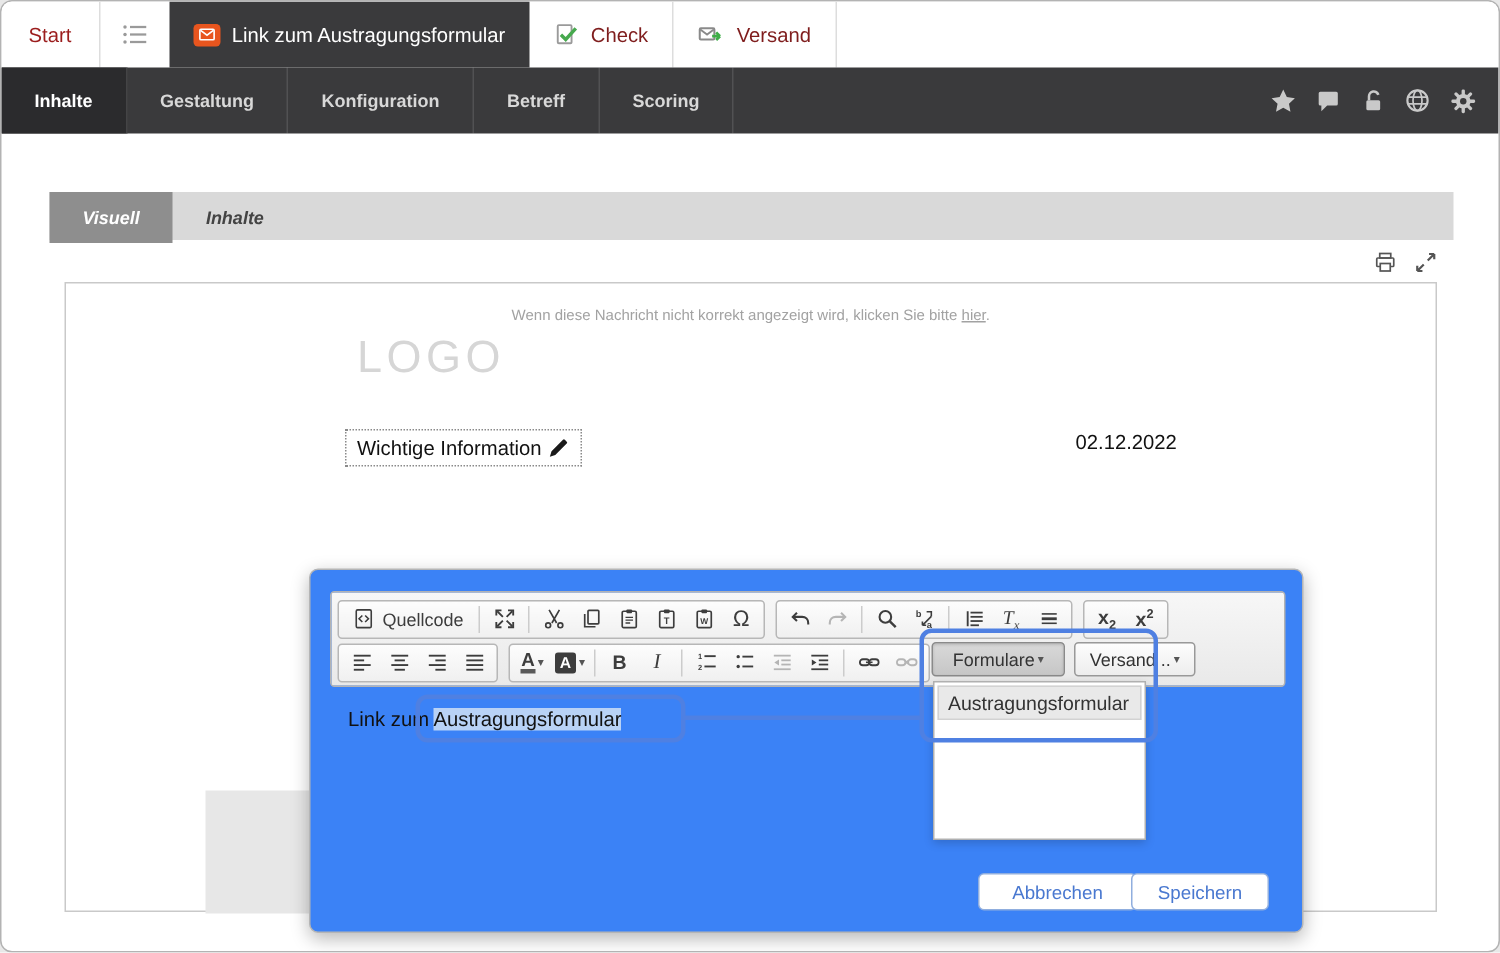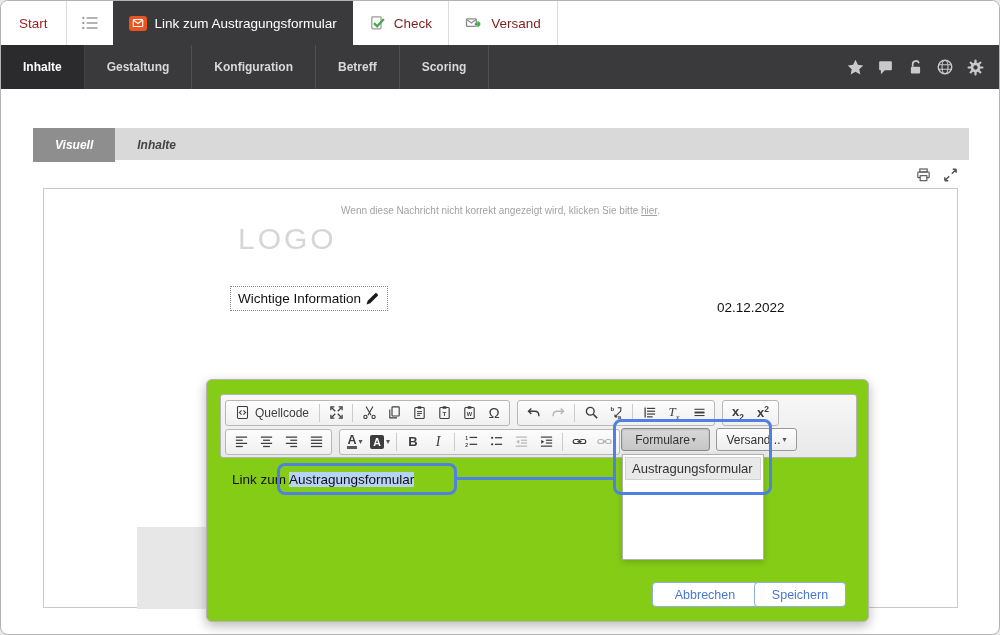--- a/index.html
+++ b/index.html
@@ -32,26 +32,26 @@
   .preview-tools { position:absolute; right:40px; top:166px; display:flex; gap:10px; }
   .ptool { width:17px; height:16px; color:#555; cursor:pointer; }
 
   
   .email-page { position:absolute; left:42px; top:187px; width:915px; height:420px; background:#fff; border:1px solid #c9c9c9; }
   .notice { position:absolute; left:0; top:16px; width:100%; text-align:center; font-size:10px; color:#a2a2a2; }
   .notice a { color:#a2a2a2; text-decoration:underline; cursor:pointer; }
   .logo { position:absolute; left:194px; top:33px; font-size:30px; color:#d6d6d6; letter-spacing:3px; font-weight:400; }
   .headline-box { position:absolute; left:186px; top:97px; border:1px dotted #8a8a8a; padding:4px 7px 4px 7px; font-size:13.5px; color:#111; display:flex; align-items:center; gap:4px; cursor:pointer; }
   .pencil { width:15px; height:15px; color:#1a1a1a; }
-  .mail-date { position:absolute; left:673px; top:111px; font-size:13.5px; color:#111; }
+  .mail-date { position:absolute; left:673px; top:98px; font-size:13.5px; color:#111; }
   .greeting { position:absolute; left:187px; top:158px; font-size:13.5px; color:#111; }
   .gray-block { position:absolute; left:93px; top:338px; width:212px; height:82px; background:#e7e7e7; }
 
   
-  .modal { position:absolute; left:205px; top:378px; width:663px; height:243px; background:#84cc16;
+  .modal { position:absolute; left:205px; top:378px; width:663px; height:243px; background:#3b82f6;
            border:1px solid #b5b5b5; border-radius:6px; box-shadow:0 4px 12px rgba(0,0,0,0.28); }
   .toolbar { position:absolute; left:13px; top:14px; width:637px; height:64px;
              background:linear-gradient(#f7f7f7,#e9e9e9); border:1px solid #b3b3b3; border-radius:3px; padding:3px 4px; }
   .tb-row { display:flex; align-items:center; gap:7px; height:29px; position:relative; }
   .tb-group { display:flex; align-items:center; gap:1px; border:1px solid #b7b7b7; border-radius:3px;
               background:linear-gradient(#fdfdfd,#f0f0f0); padding:1px 3px; height:26px; }
   .tbtn { min-width:24px; height:22px; display:flex; align-items:center; justify-content:center;
           color:#3d3d3d; font-size:12px; border-radius:2px; cursor:pointer; padding:0 2px; }
   .tbtn svg { width:15px; height:15px; }
   .tbtn.dis { color:#b5b5b5; cursor:default; }

